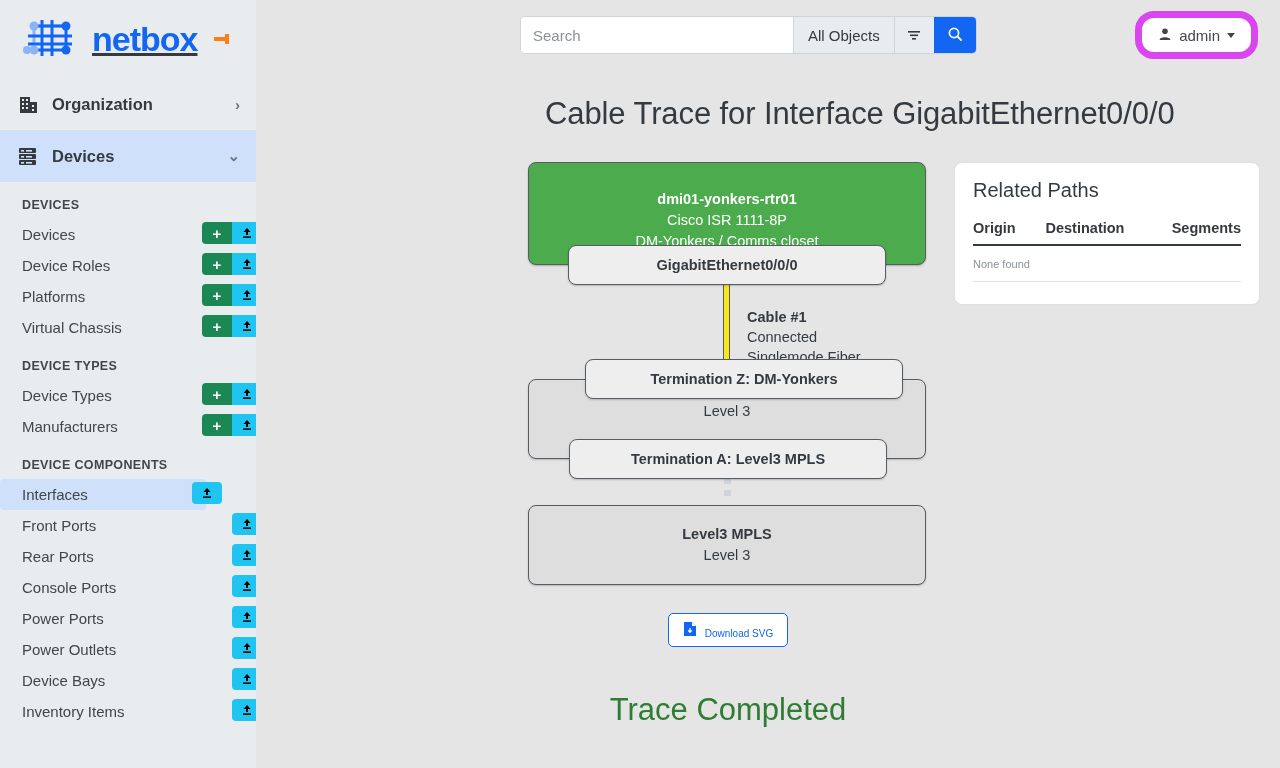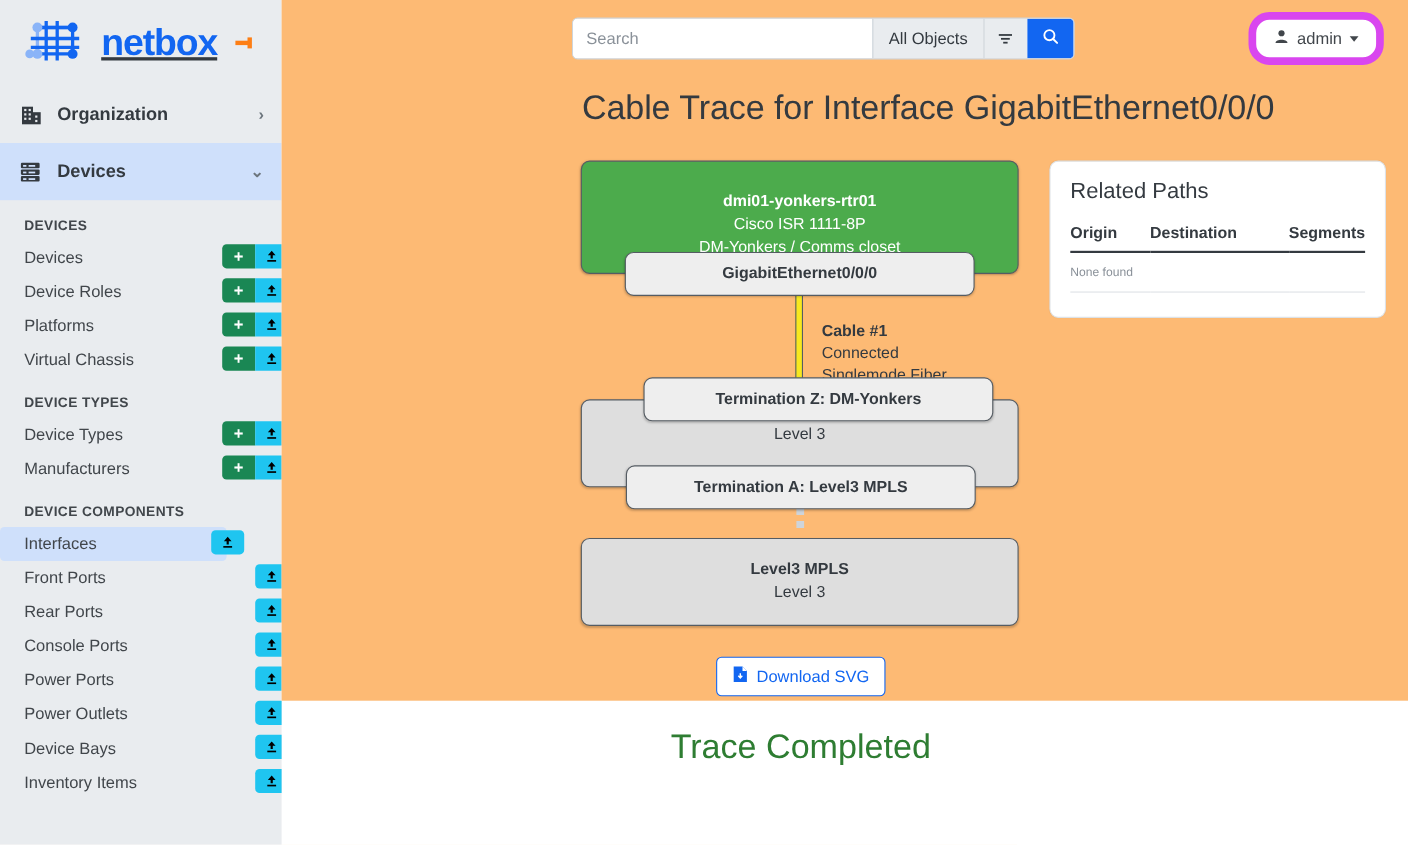--- a/index.html
+++ b/index.html
@@ -73,21 +73,21 @@
     display: flex; align-items: center; justify-content: center;
     color: #ffffff;
     font-size: 12px;
     cursor: pointer;
   }
   .mini-add { background: #1a8754; border-radius: 4px 0 0 4px; font-size: 15px; line-height: 1; font-weight: 600;}
   .mini-import { background: #1fc5f0; border-radius: 0 4px 4px 0; }
   .mini-import.solo { border-radius: 4px; }
 
   
-  .main { flex: 1; height: 637px; position: relative; background: #fdba74; }
+  .main { flex: 1; height: 768px; position: relative; background: #e5e5e5; }
   .topbar {
     height: 70px;
     display: flex; align-items: center;
     padding: 0 22px 0 0;
   }
   .search-wrap {
     margin-left: 264px;
     display: flex; align-items: stretch;
     height: 38px;
     border: 1px solid #ced4da;
@@ -131,21 +131,21 @@
     border: 7px solid #d946ef;
     border-radius: 19px;
     background: #fff;
     font-size: 15px; color: #41464b;
     cursor: pointer;
     justify-content: flex-end;
   }
   .caret { width:0;height:0;border-left:4.5px solid transparent;border-right:4.5px solid transparent;border-top:5px solid #41464b; }
 
   h1.page-title {
-    margin: 0;
+    margin: 16px;
     padding: 10px 0 0 273px;
     font-size: 31px;
     font-weight: normal;
     color: #343a40;
     letter-spacing: -0.1px;
   }
 
   .content { display: flex; padding: 0 20px 0 272px; margin-top: 30px; }
   .trace-col { width: 400px; }
   .paths-col { flex: 1; padding-left: 26px; }
@@ -218,33 +218,33 @@
     background: #dedede;
     height: 80px;
     box-shadow: 0 1px 2px rgba(0,0,0,.2);
     display: flex; flex-direction: column; align-items: center; justify-content: center;
   }
   .node-provider .p-title { font-weight: bold; font-size: 14.5px; line-height: 21px; color:#343a40; }
   .node-provider .p-sub { font-size: 14.5px; line-height: 21px; color:#343a40; }
 
   .dl-wrap { text-align: center; margin-top: 28px; }
   .dl-btn {
-    display: inline-flex; align-items: center; gap: 8px;
+    display: inline-flex; align-items: flex-end; gap: 8px;
     padding: 7px 14px;
     border: 1px solid #1266f1;
     border-radius: 5px;
     background: #fff;
     color: #1266f1;
-    font-size: 15px;
+    font-size: 10px;
     font-family: "Liberation Sans", sans-serif;
     cursor: pointer;
   }
   .trace-status {
     text-align: center;
-    margin-top: 28px;
+    margin-top: 45px;
     font-size: 31px;
     color: #2e7d32;
     font-weight: normal;
   }
 
   
   .card {
     border: 1px solid #dee2e6;
     border-radius: 8px;
     background: #fff;

